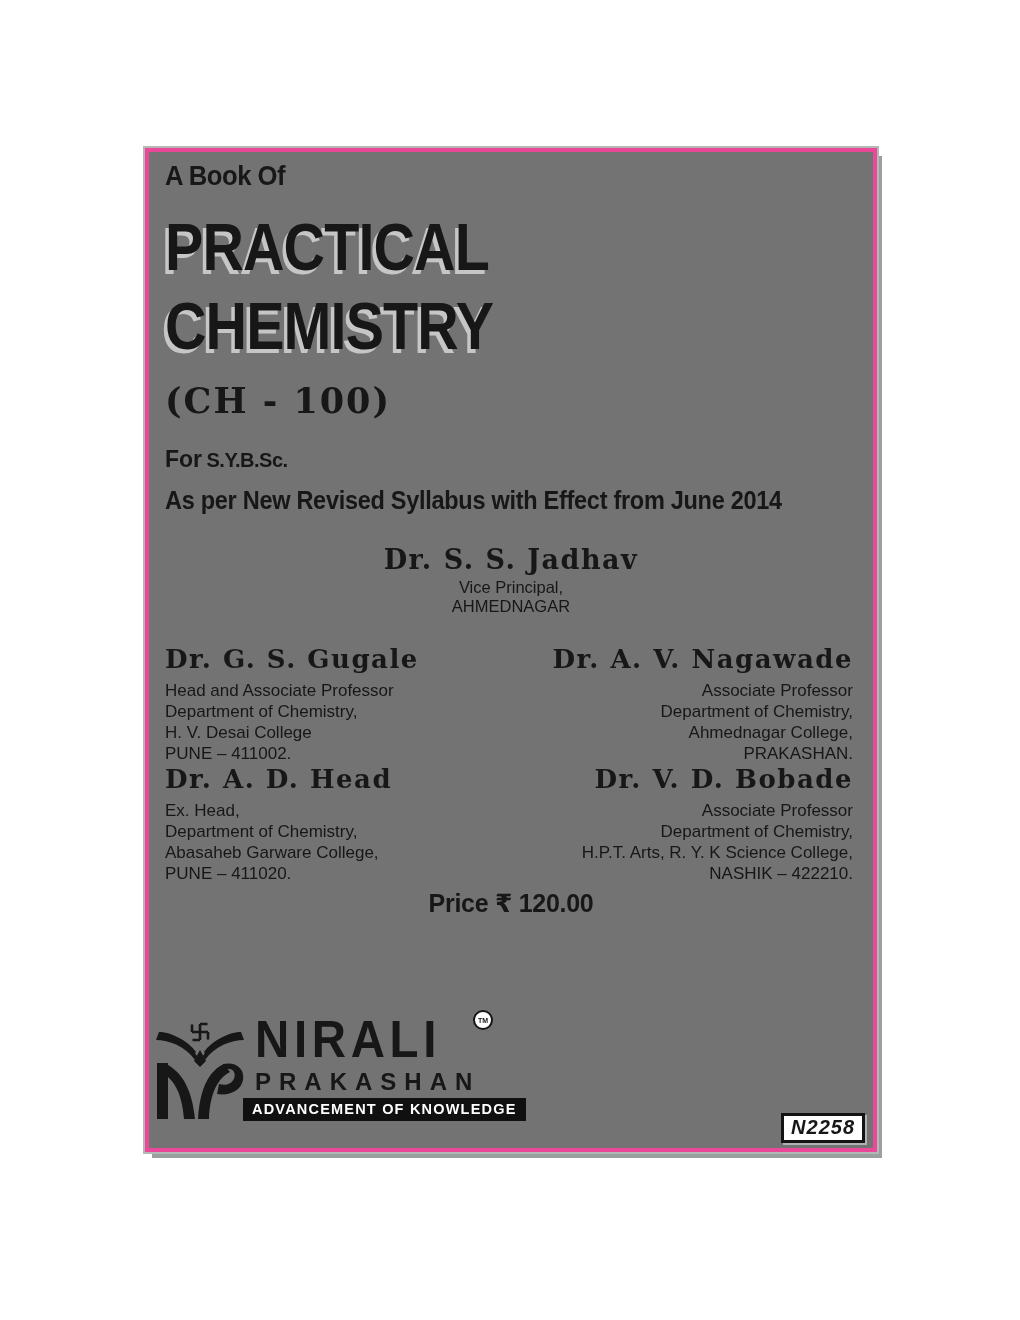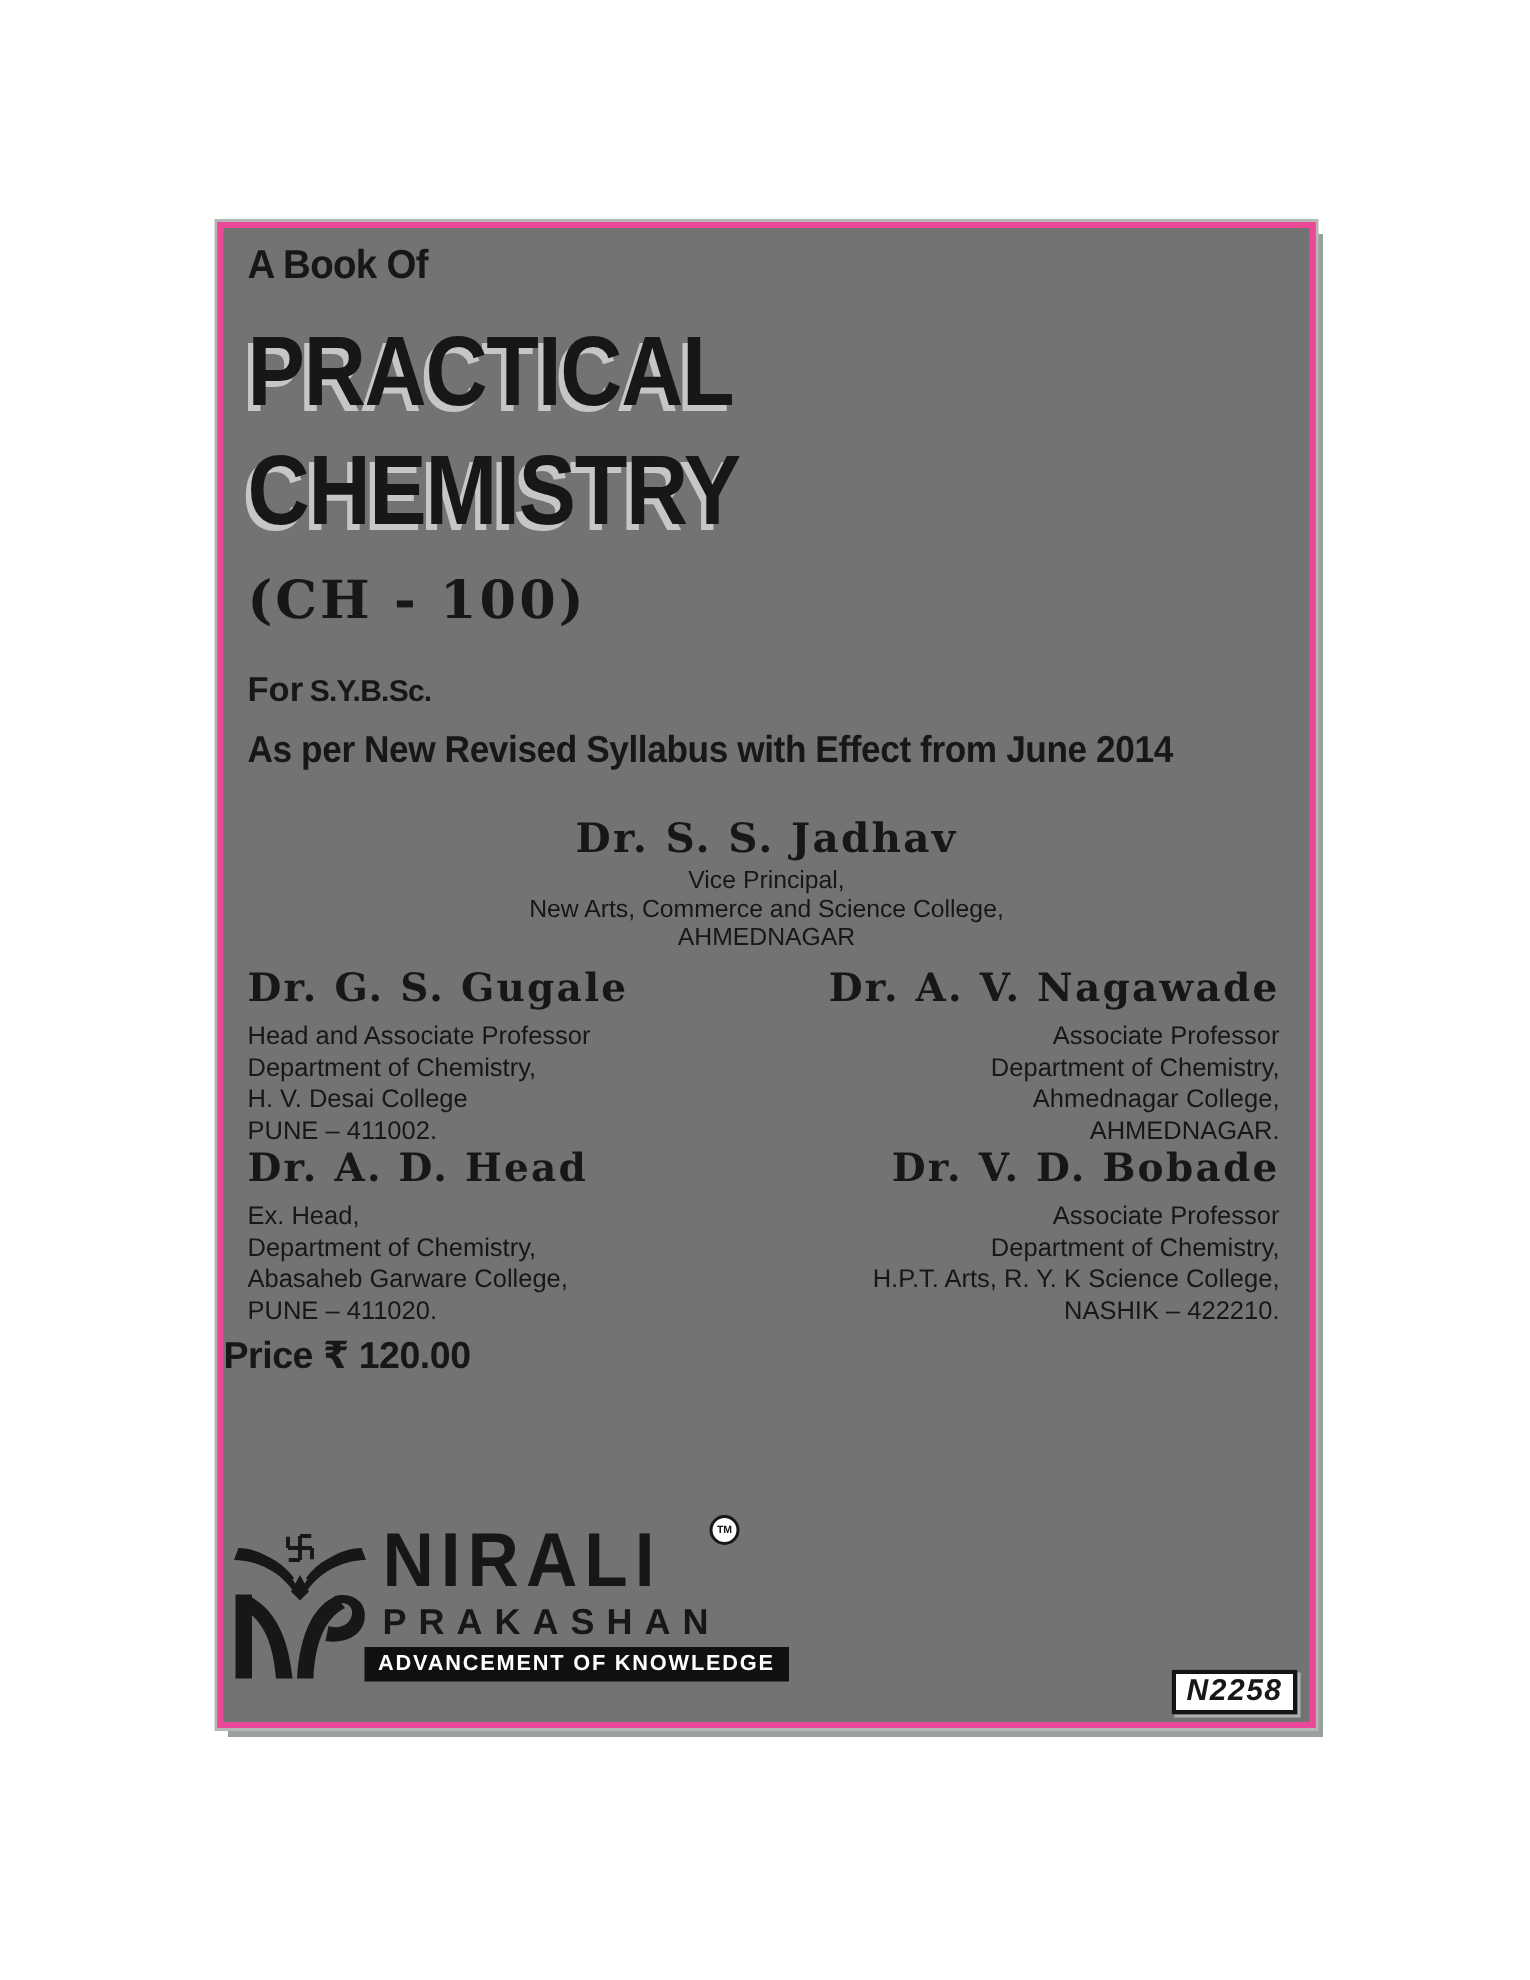--- a/index.html
+++ b/index.html
@@ -46,21 +46,21 @@
   .chief{left:0;top:392px;width:100%;text-align:center;}
   .chief .serif-name{font-size:27px;}
   .chief .detail{font-size:16.5px;line-height:19px;margin-top:3px;}
   .author-row{left:16px;top:0;width:690px;display:flex;justify-content:space-between;}
   .author-row.r1{top:492px;}
   .author-row.r2{top:612px;}
   .author{display:flex;flex-direction:column;}
   .author .serif-name{margin-bottom:6px;}
   .author.right{text-align:right;padding-right:2px;}
   
-  .price{left:0;top:737px;width:100%;font-size:25px;font-weight:bold;letter-spacing:-.3px;}
+  .price{left:0;top:737px;width:100%;text-align:center;font-size:25px;font-weight:bold;letter-spacing:-.3px;}
   .price .rupee{font-family:"DejaVu Sans",sans-serif;font-weight:bold;}
   
   .publisher{left:4px;top:858px;display:flex;align-items:flex-end;}
   .logo-mark{width:94px;height:100px;flex:0 0 auto;}
   .logo-text{margin-left:8px;position:relative;padding-top:4px;}
   .nirali{
     font-size:51px;font-weight:bold;line-height:1;letter-spacing:5px;
     transform:scaleX(.93);transform-origin:left top;white-space:nowrap;display:inline-block;
   }
   .tm-badge{
@@ -99,39 +99,38 @@
     <span class="pre">For</span>
     <span class="course">S.Y.B.Sc.</span>
   </div>
 
   <div class="abs syllabus">As per New Revised Syllabus with Effect from June 2014</div>
 
   <div class="abs chief">
     <div class="serif-name">Dr. S. S. Jadhav</div>
     <div class="detail">
       <div>Vice Principal,</div>
-      <div>New Arts, Commerce and Science College,</div>
       <div>AHMEDNAGAR</div>
     </div>
   </div>
 
   <div class="abs author-row r1">
     <div class="author left">
       <div class="serif-name">Dr. G. S. Gugale</div>
       <div class="detail">Head and Associate Professor</div>
       <div class="detail">Department of Chemistry,</div>
       <div class="detail">H. V. Desai College</div>
       <div class="detail">PUNE – 411002.</div>
     </div>
     <div class="author right">
       <div class="serif-name">Dr. A. V. Nagawade</div>
       <div class="detail">Associate Professor</div>
       <div class="detail">Department of Chemistry,</div>
       <div class="detail">Ahmednagar College,</div>
-      <div class="detail">AHMEDNAGAR.</div>
+      <div class="detail">PRAKASHAN.</div>
     </div>
   </div>
 
   <div class="abs author-row r2">
     <div class="author left">
       <div class="serif-name">Dr. A. D. Head</div>
       <div class="detail">Ex. Head,</div>
       <div class="detail">Department of Chemistry,</div>
       <div class="detail">Abasaheb Garware College,</div>
       <div class="detail">PUNE – 411020.</div>

